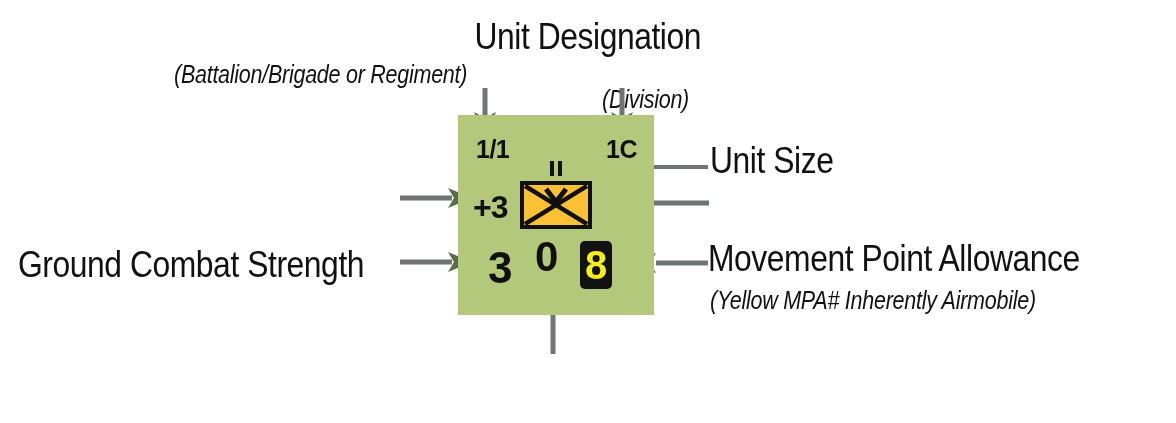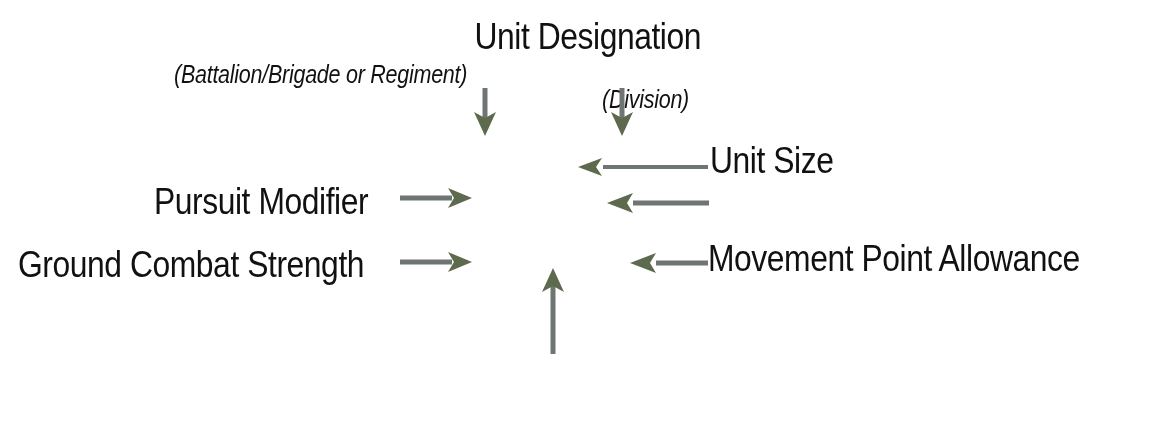--- a/index.html
+++ b/index.html
@@ -131,37 +131,37 @@
   </div>
 
   <div class="lbl sub" style="left:174px; top:62px;">
     <span class="squeeze">(Battalion/Brigade or Regiment)</span>
   </div>
 
   <div class="lbl sub" style="left:602px; top:62px;margin-top:25px;">
     <span class="squeeze">(Division)</span>
   </div>
 
-  <div class="lbl big" style="left:154px; top:183px;">
-    <span class="squeeze">Pursuit Modifier</span>
-  </div>
 
   <div class="lbl big" style="left:18px; top:246px;">
     <span class="squeeze">Ground Combat Strength</span>
   </div>
 
   <div class="lbl big" style="left:710px; top:142px;">
     <span class="squeeze">Unit Size</span>
   </div>
 
 
   <div class="lbl big" style="left:708px; top:240px;">
     <span class="squeeze">Movement Point Allowance</span>
   </div>
 
+  <div class="lbl sub" style="left:710px; top:288px;">
+    <span class="squeeze">(Yellow MPA# Inherently Airmobile)</span>
+  </div>
 
 
   <div class="arrow" style="left:472px; top:88px;">
     <svg width="26" height="48" viewBox="0 0 26 48">
       <line x1="13" y1="0" x2="13" y2="34" stroke="#6f7570" stroke-width="5"></line>
       <path d="M13 48 L2 24 L13 30 L24 24 Z" fill="#5e6a4e"></path>
     </svg>
   </div>
 
   <div class="arrow" style="left:609px; top:88px;">
@@ -206,14 +206,44 @@
     </svg>
   </div>
 
   <div class="arrow" style="left:540px; top:268px;">
     <svg width="26" height="86" viewBox="0 0 26 86">
       <line x1="13" y1="86" x2="13" y2="16" stroke="#6f7570" stroke-width="5"></line>
       <path d="M13 0 L2 24 L13 18 L24 24 Z" fill="#5e6a4e"></path>
     </svg>
   </div>
 
+  <div id="counter">
+
+    <div class="cell" id="desig-left">1/1</div>
+
+    <div class="cell" id="desig-right">1C</div>
+
+    <div id="unit-size" title="II">
+      <i></i>
+      <i></i>
+    </div>
+
+    <div id="unit-type">
+      <svg viewBox="0 0 64 40" preserveAspectRatio="none">
+        <line x1="1" y1="1" x2="63" y2="39" stroke="#101010" stroke-width="4.5"></line>
+        <line x1="63" y1="1" x2="1" y2="39" stroke="#101010" stroke-width="4.5"></line>
+        <path d="M22 4 L32 17 L42 4" fill="none" stroke="#101010" stroke-width="5" stroke-linecap="butt" stroke-linejoin="miter"></path>
+      </svg>
+    </div>
+
+    <div class="cell" id="pursuit">+3</div>
+
+    <div class="cell" id="gcs">3</div>
+
+    <div class="cell" id="arty">0</div>
+
+    <div id="mpa-box">
+      <div id="mpa-num">8</div>
+    </div>
+
+  </div>
 
 </div>
 
 </body></html>

